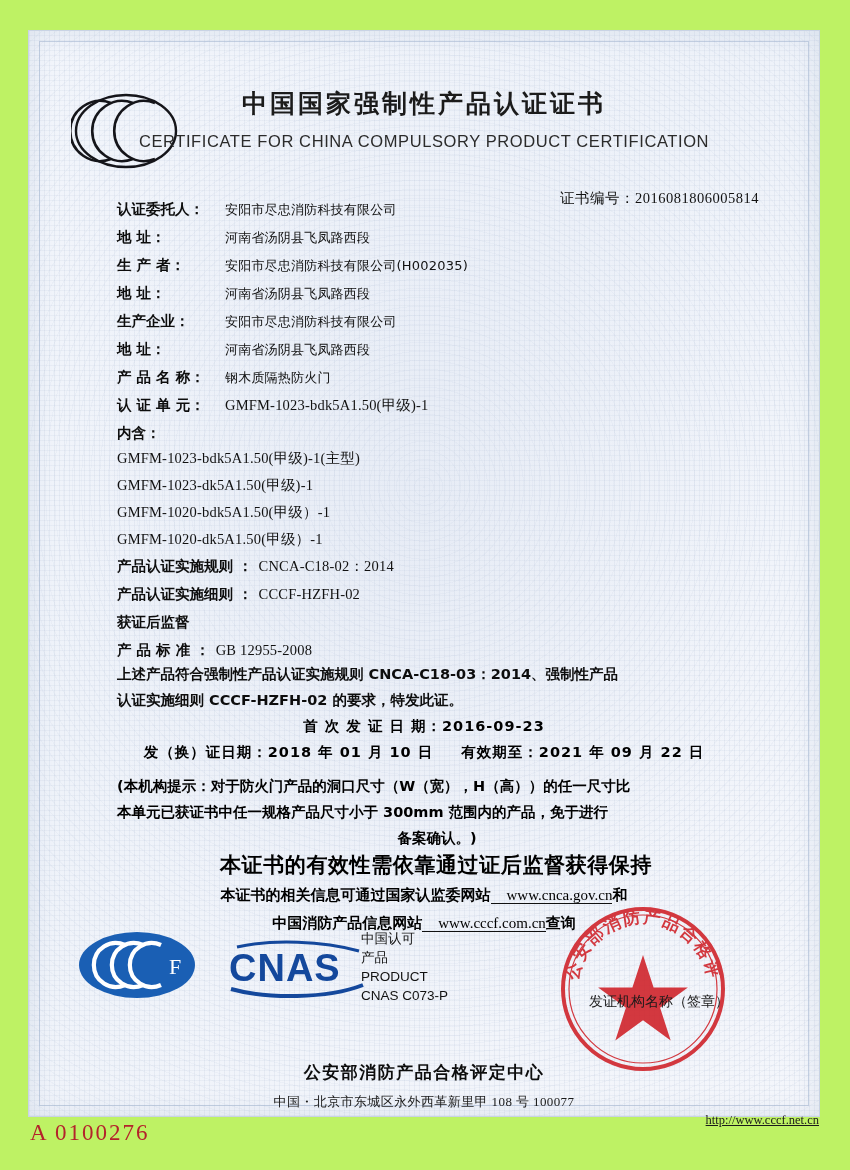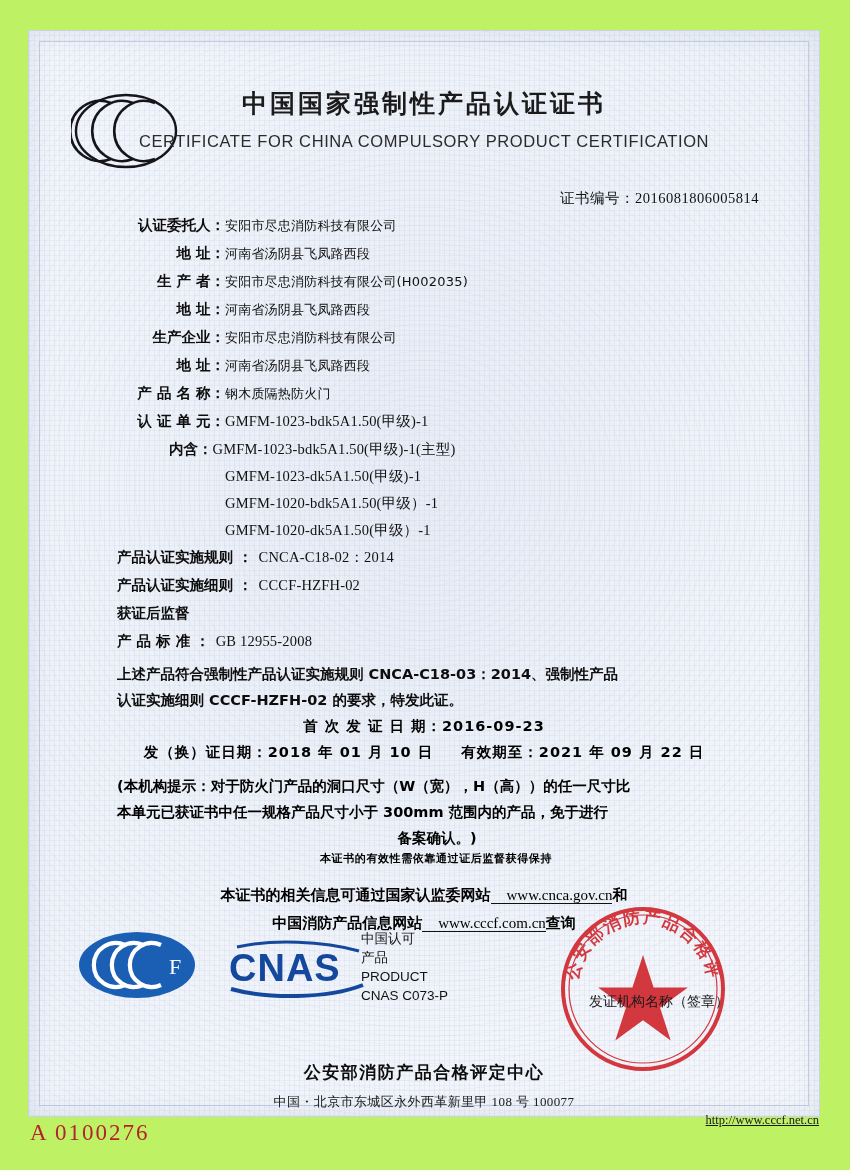--- a/index.html
+++ b/index.html
@@ -90,25 +90,24 @@
     font-family: "Liberation Serif", serif;
     font-size: 14.5px;
     color: #111;
     letter-spacing: 0.5px;
   }
 
   
   #fields {
     position: absolute;
     left: 88px;
-    top: 182px;
+    top: 166px;
     width: 630px;
     font-size: 15px;
     color: #101010;
-    text-align: right;
   }
   .row {
     display: flex;
     align-items: baseline;
     margin-bottom: 3px;
     line-height: 25px;
   }
   .lbl {
     font-family: "DejaVu Sans", sans-serif;
     font-weight: bold;
@@ -125,20 +124,21 @@
   }
   .val-cn {
     font-family: "DejaVu Sans", sans-serif;
     font-size: 13px;
   }
   .sub-row {
     display: flex;
     align-items: baseline;
     line-height: 25px;
     margin-bottom: 2px;
+    flex-direction: column;
   }
   .sub-indent { width: 52px; }
   .sub-indent-wide { width: 108px; }
   .sub-lbl {
     font-family: "DejaVu Sans", sans-serif;
     font-weight: bold;
     font-size: 14.5px;
     white-space: nowrap;
   }
 
@@ -187,21 +187,21 @@
   }
   #note-line3 { text-align: center; }
 
   #validity-line {
     position: absolute;
     left: 0; top: 820px;
     width: 814px;
     text-align: center;
     font-family: "DejaVu Sans", sans-serif;
     font-weight: bold;
-    font-size: 11px;
+    font-size: 21px;
     letter-spacing: 0.6px;
   }
   #website-line1 {
     position: absolute;
     left: 0; top: 855px;
     width: 790px;
     text-align: center;
     font-family: "DejaVu Sans", sans-serif;
     font-weight: bold;
     font-size: 15px;

